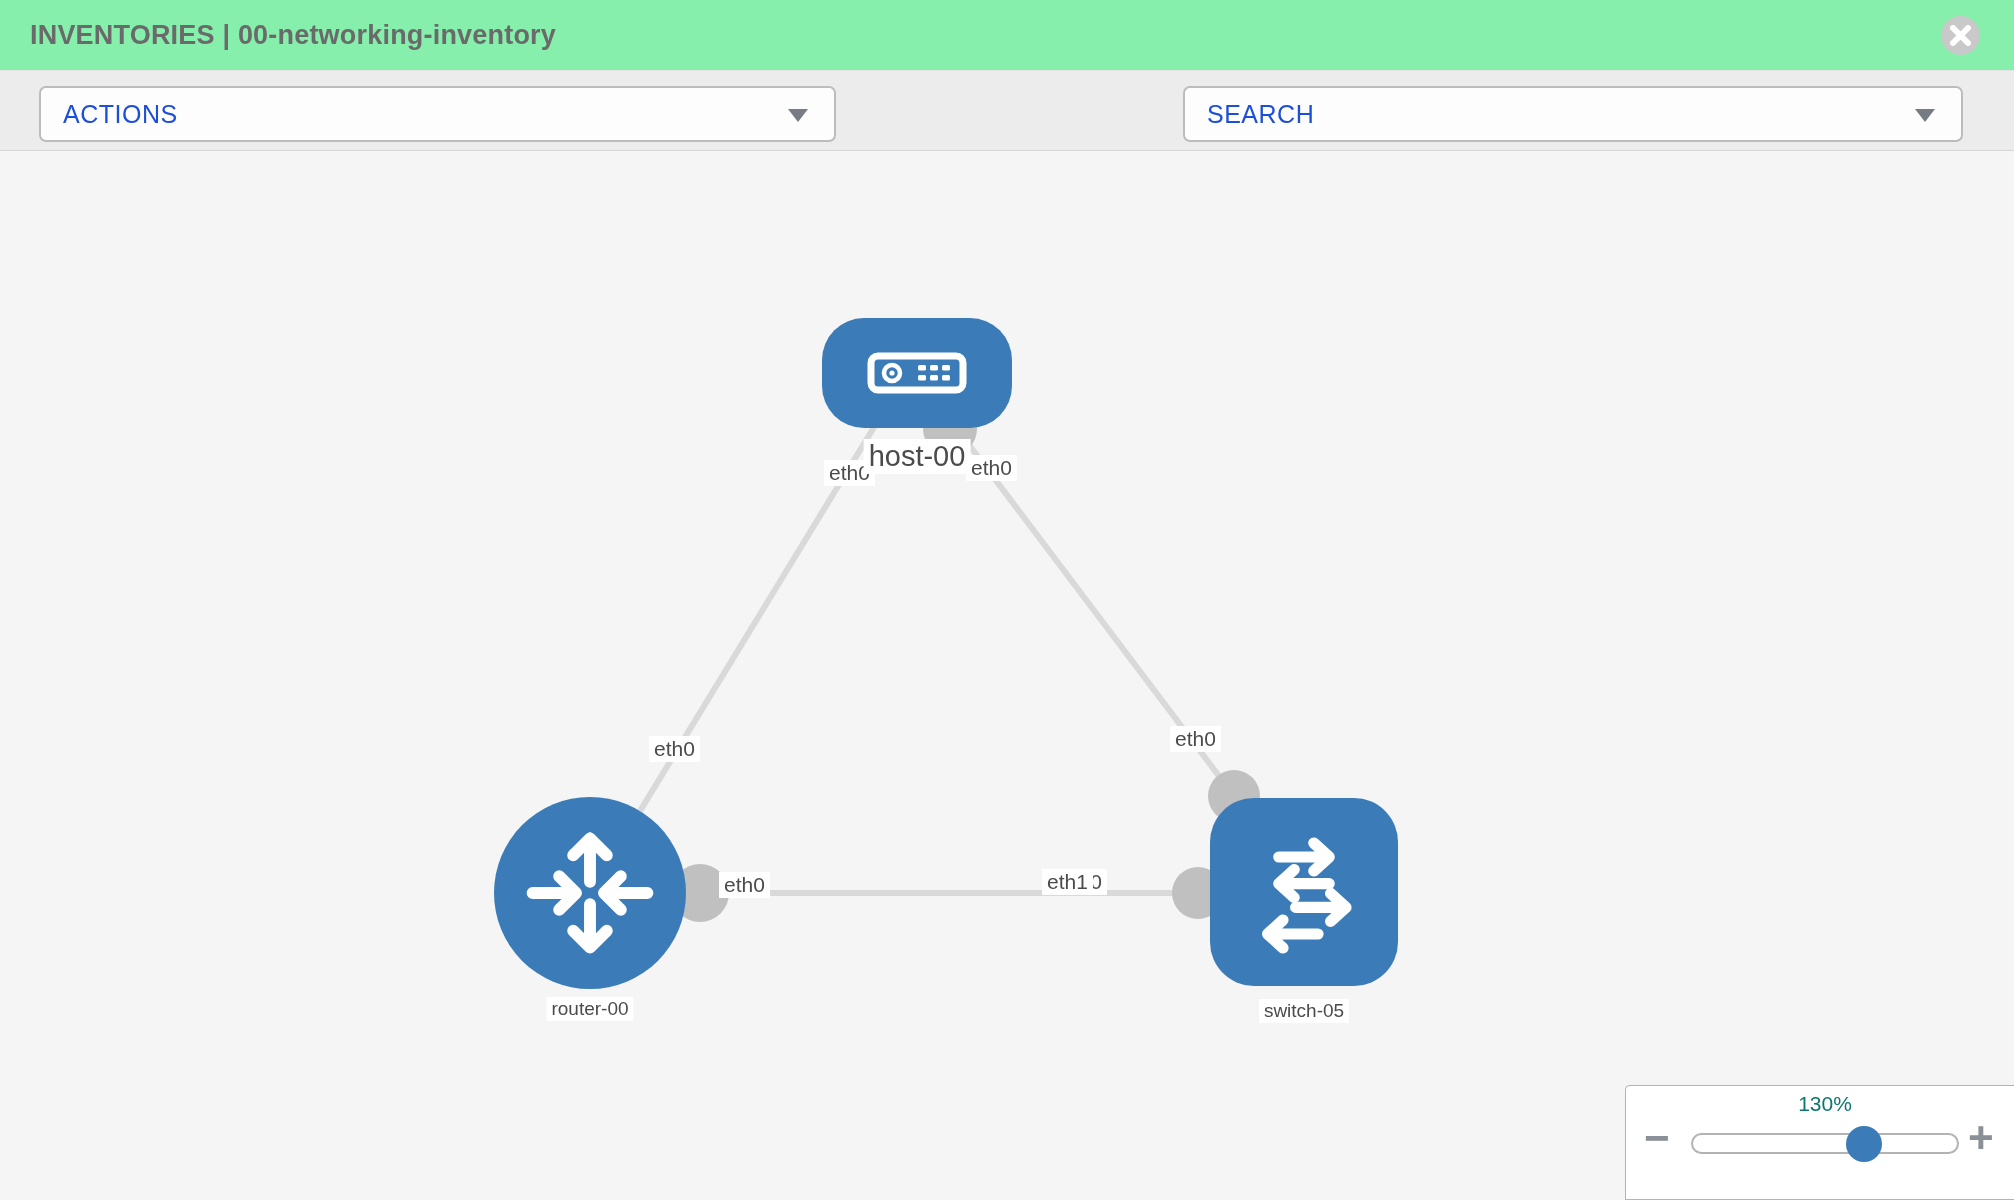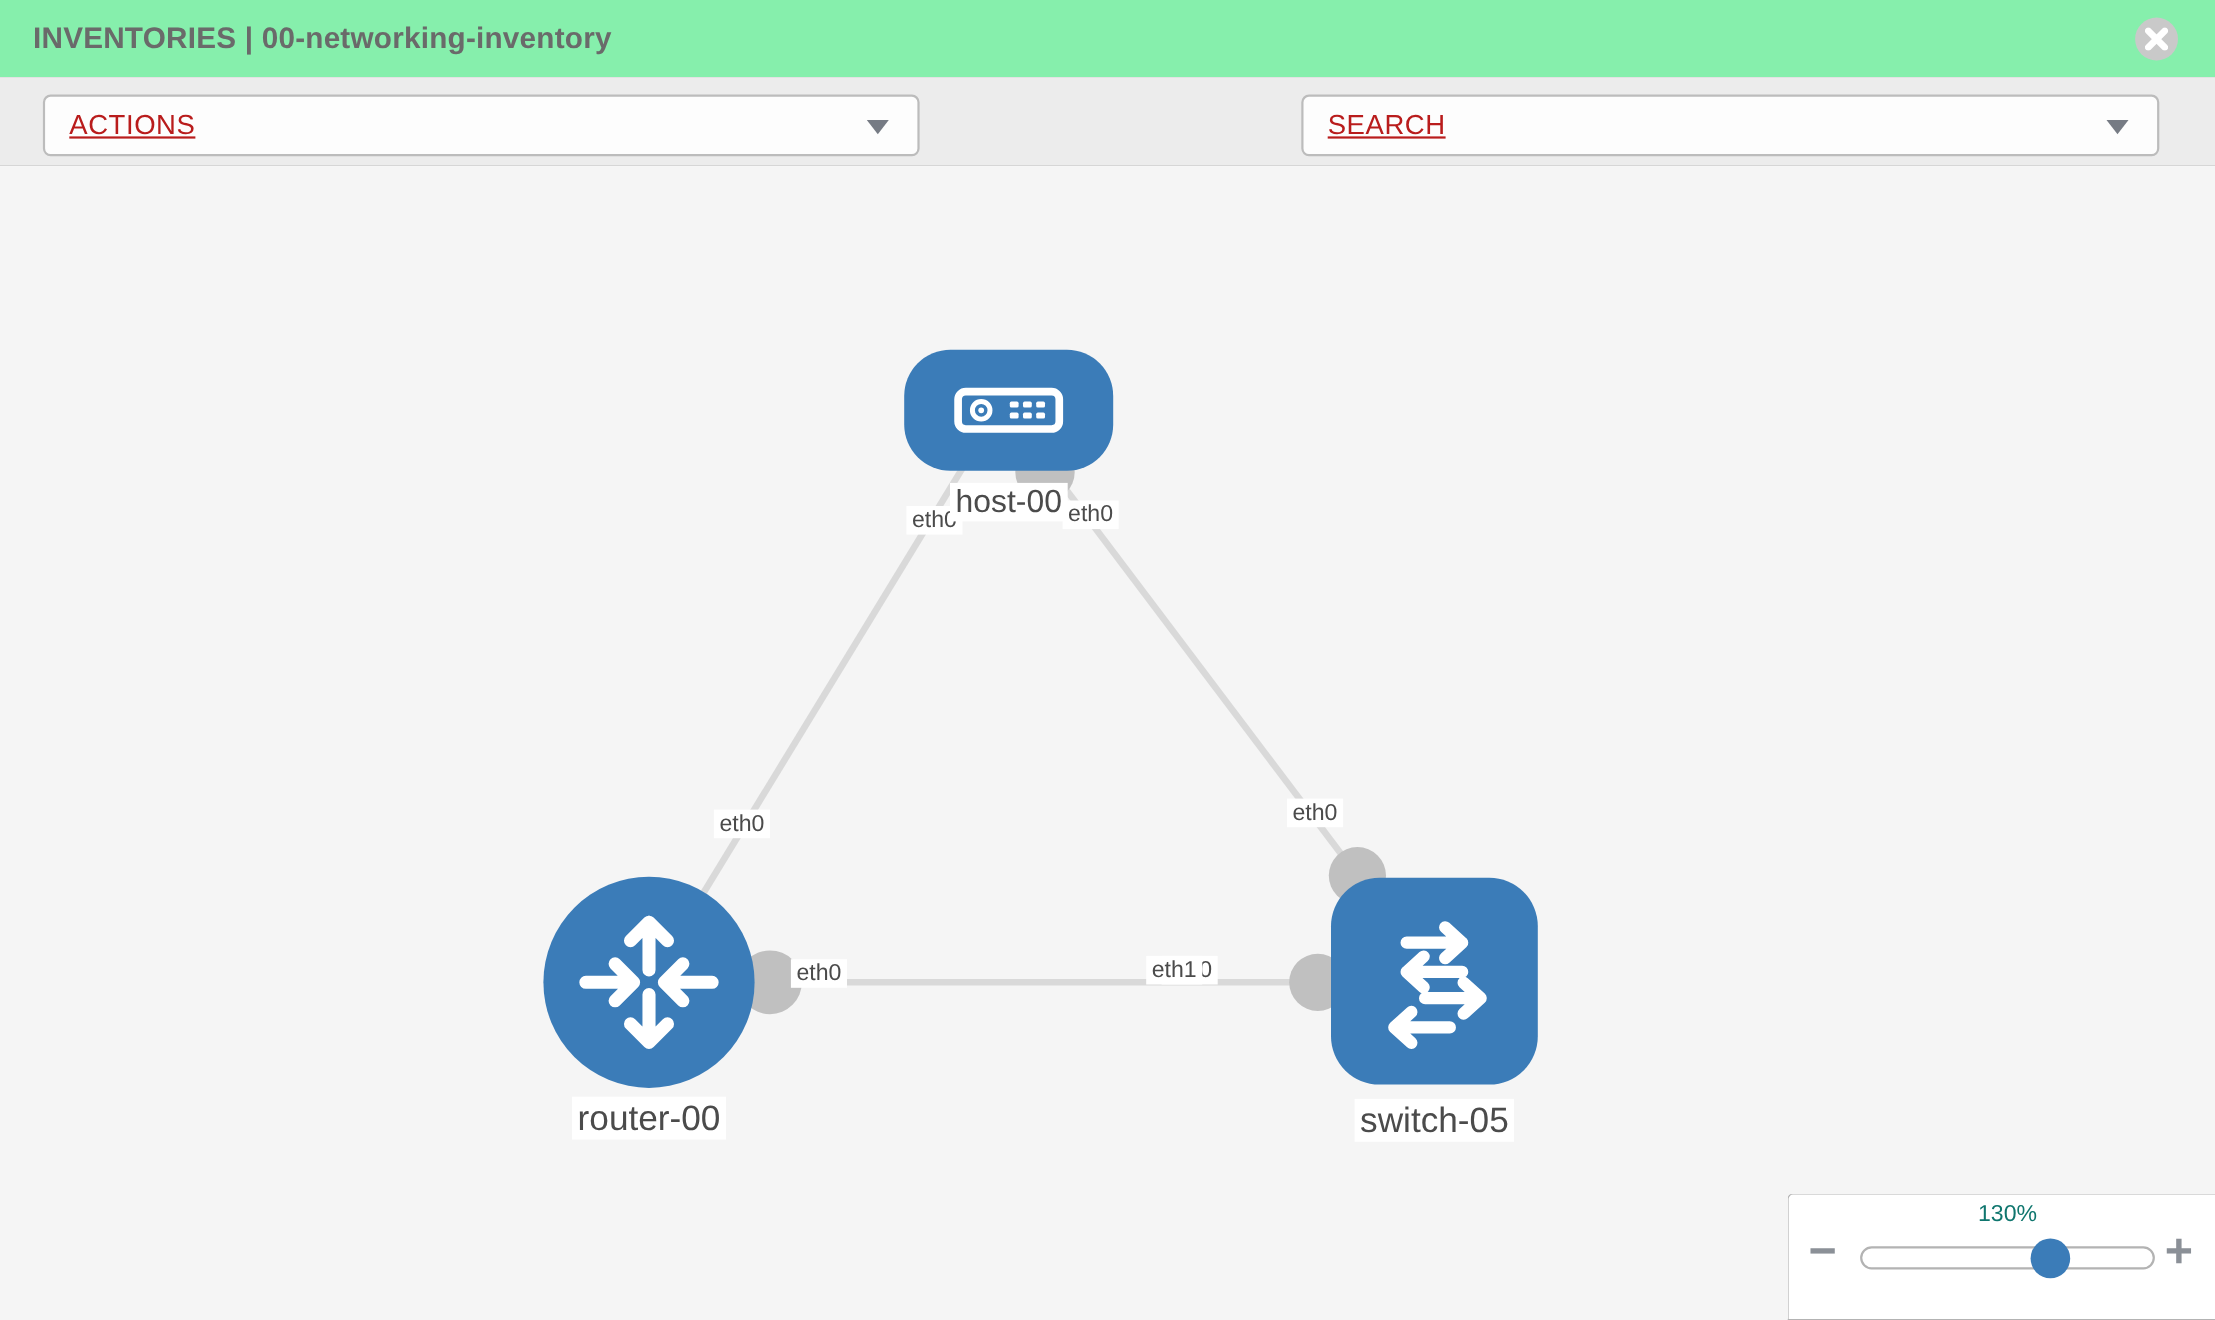--- a/index.html
+++ b/index.html
@@ -15,21 +15,21 @@
   .close-btn { position:absolute; left:1941px; top:16px; width:39px; height:39px;
                border-radius:50%; background:#c9c9c9; cursor:pointer; }
   .close-btn svg { position:absolute; left:9px; top:9px; }
 
   
   .toolbar { position:absolute; left:0; top:71px; width:2014px; height:80px;
              background:#ececec; border-bottom:1px solid #d6d6d6; }
   .select-box { position:absolute; top:15px; height:56px; background:#fdfdfd;
                 border:2px solid #bcbcbc; border-radius:7px; }
   .select-label { position:absolute; left:22px; top:0; line-height:52px;
-                  font-size:25px; color:#b91c1c; letter-spacing:0.5px;text-decoration:underline; }
+                  font-size:25px; color:#1d4ed8; letter-spacing:0.5px; }
   .caret { position:absolute; right:26px; top:21px; width:0; height:0;
            border-left:10px solid transparent; border-right:10px solid transparent;
            border-top:13px solid #767b84; }
   .actions-box { left:39px;  width:797px; }
   .search-box  { left:1183px; width:780px; }
   .tool-icon { position:absolute; top:96px; width:36px; height:36px; cursor:pointer; }
   .tool-icon.wrench { left:1050px; }
   .tool-icon.key    { left:1117px; }
 
   
@@ -42,21 +42,21 @@
   .node-router { left:494px; top:646px; width:192px; height:192px; border-radius:50%; }
   .node-switch { left:1210px; top:647px; width:188px; height:188px; border-radius:44px; }
   .node svg { position:absolute; }
   .node-host svg   { left:45px; top:33px; }
   .node-router svg { left:26px; top:26px; }
   .node-switch svg { left:24px; top:24px; }
 
   .chip { position:absolute; background:#ffffff; color:#4b4b4b; padding:1px 5px;
           white-space:nowrap; }
   .chip-if   { font-size:21px; }
-  .chip-node { font-size:32px; }
+  .chip-node { font-size:19px; }
   .chip-host { left:917px; top:288px; font-size:29px; transform:translateX(-50%); z-index:6; }
   .chip-centered { transform:translateX(-50%); }
 
   
   .zoom-panel { position:absolute; left:1625px; top:934px; width:389px; height:115px;
                 background:#ffffff; border:1px solid #b3b3b3; border-right:none;
                 border-radius:5px 0 0 0; }
   .zoom-level { position:absolute; left:65px; top:6px; width:268px; text-align:center;
                 font-size:21px; color:#0f766e; }
   .zoom-minus, .zoom-plus { position:absolute; top:22px; font-size:44px; font-weight:bold;

